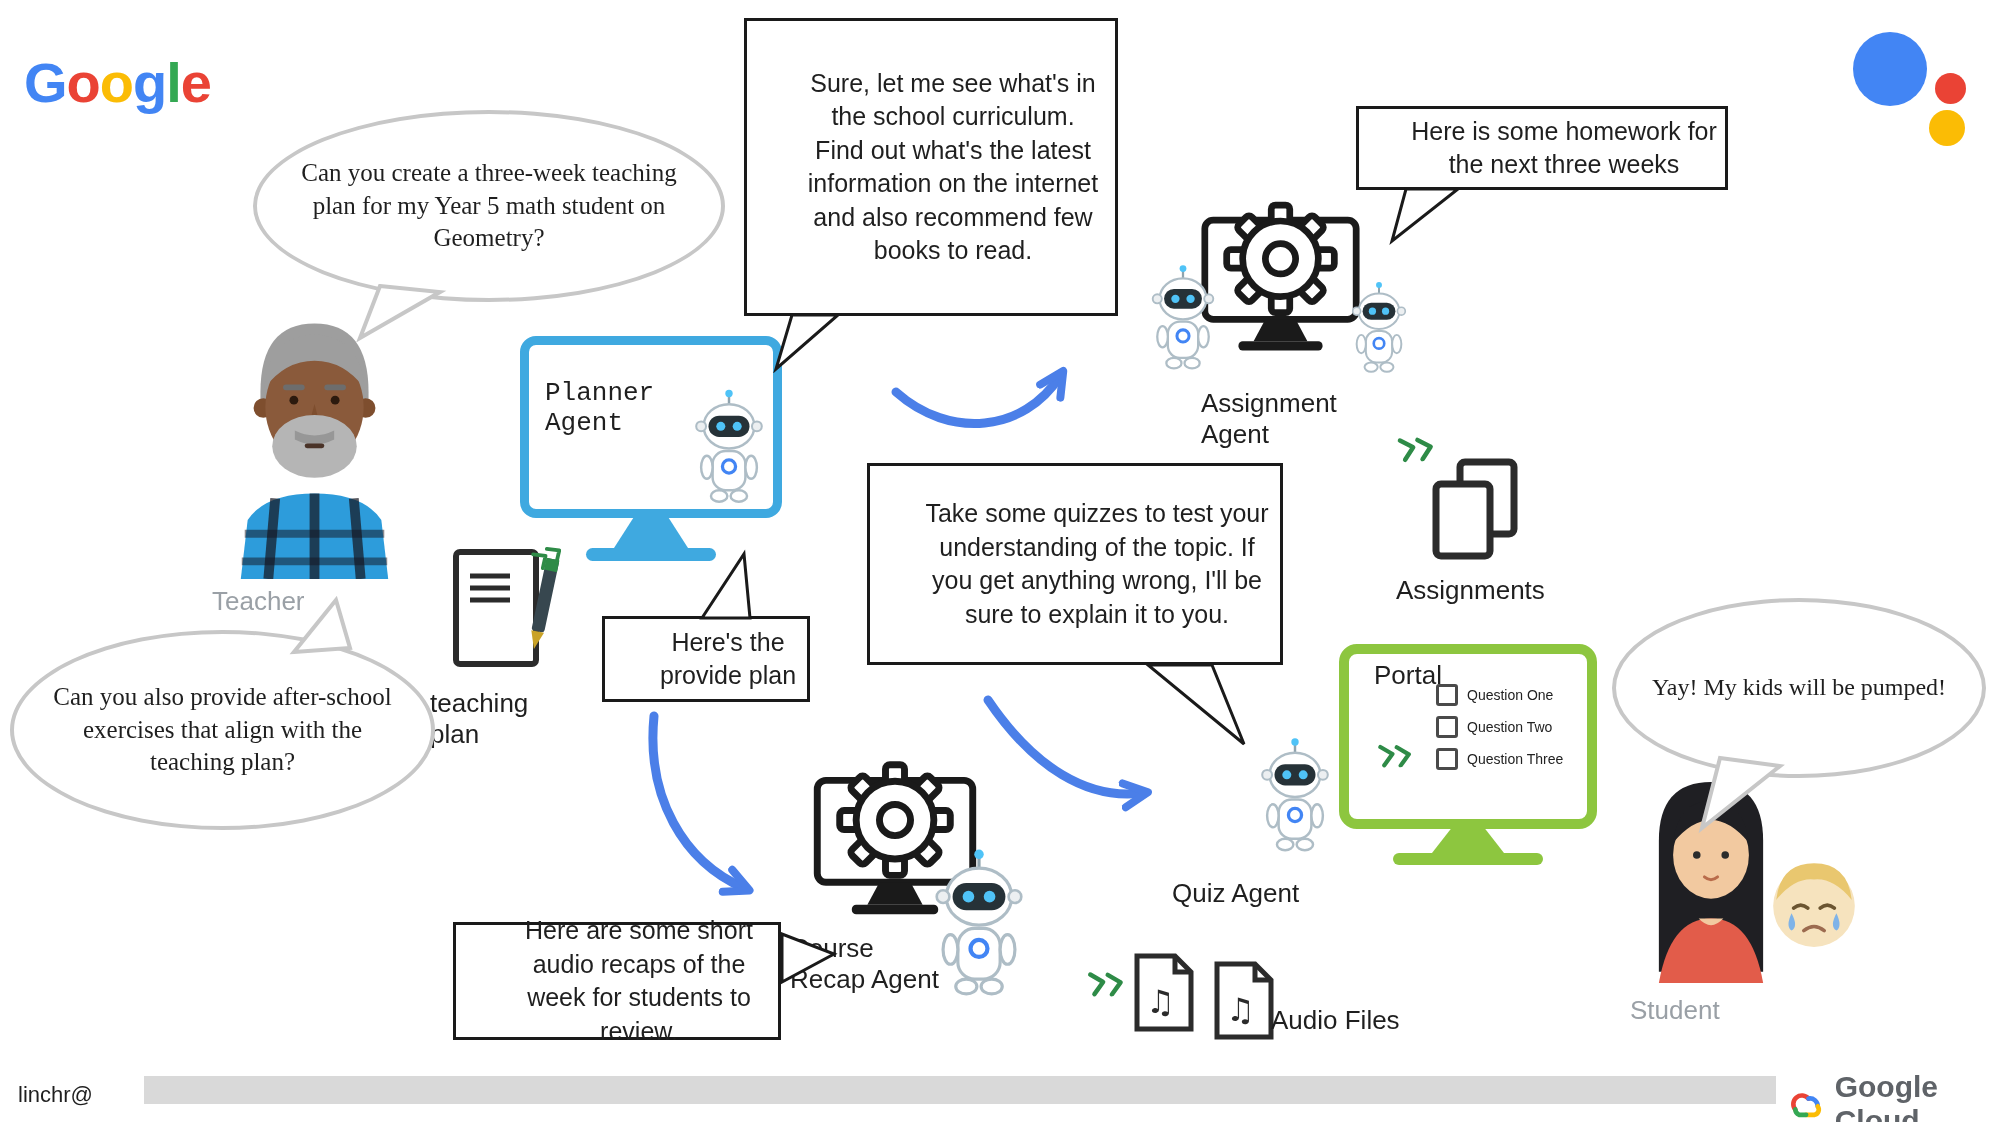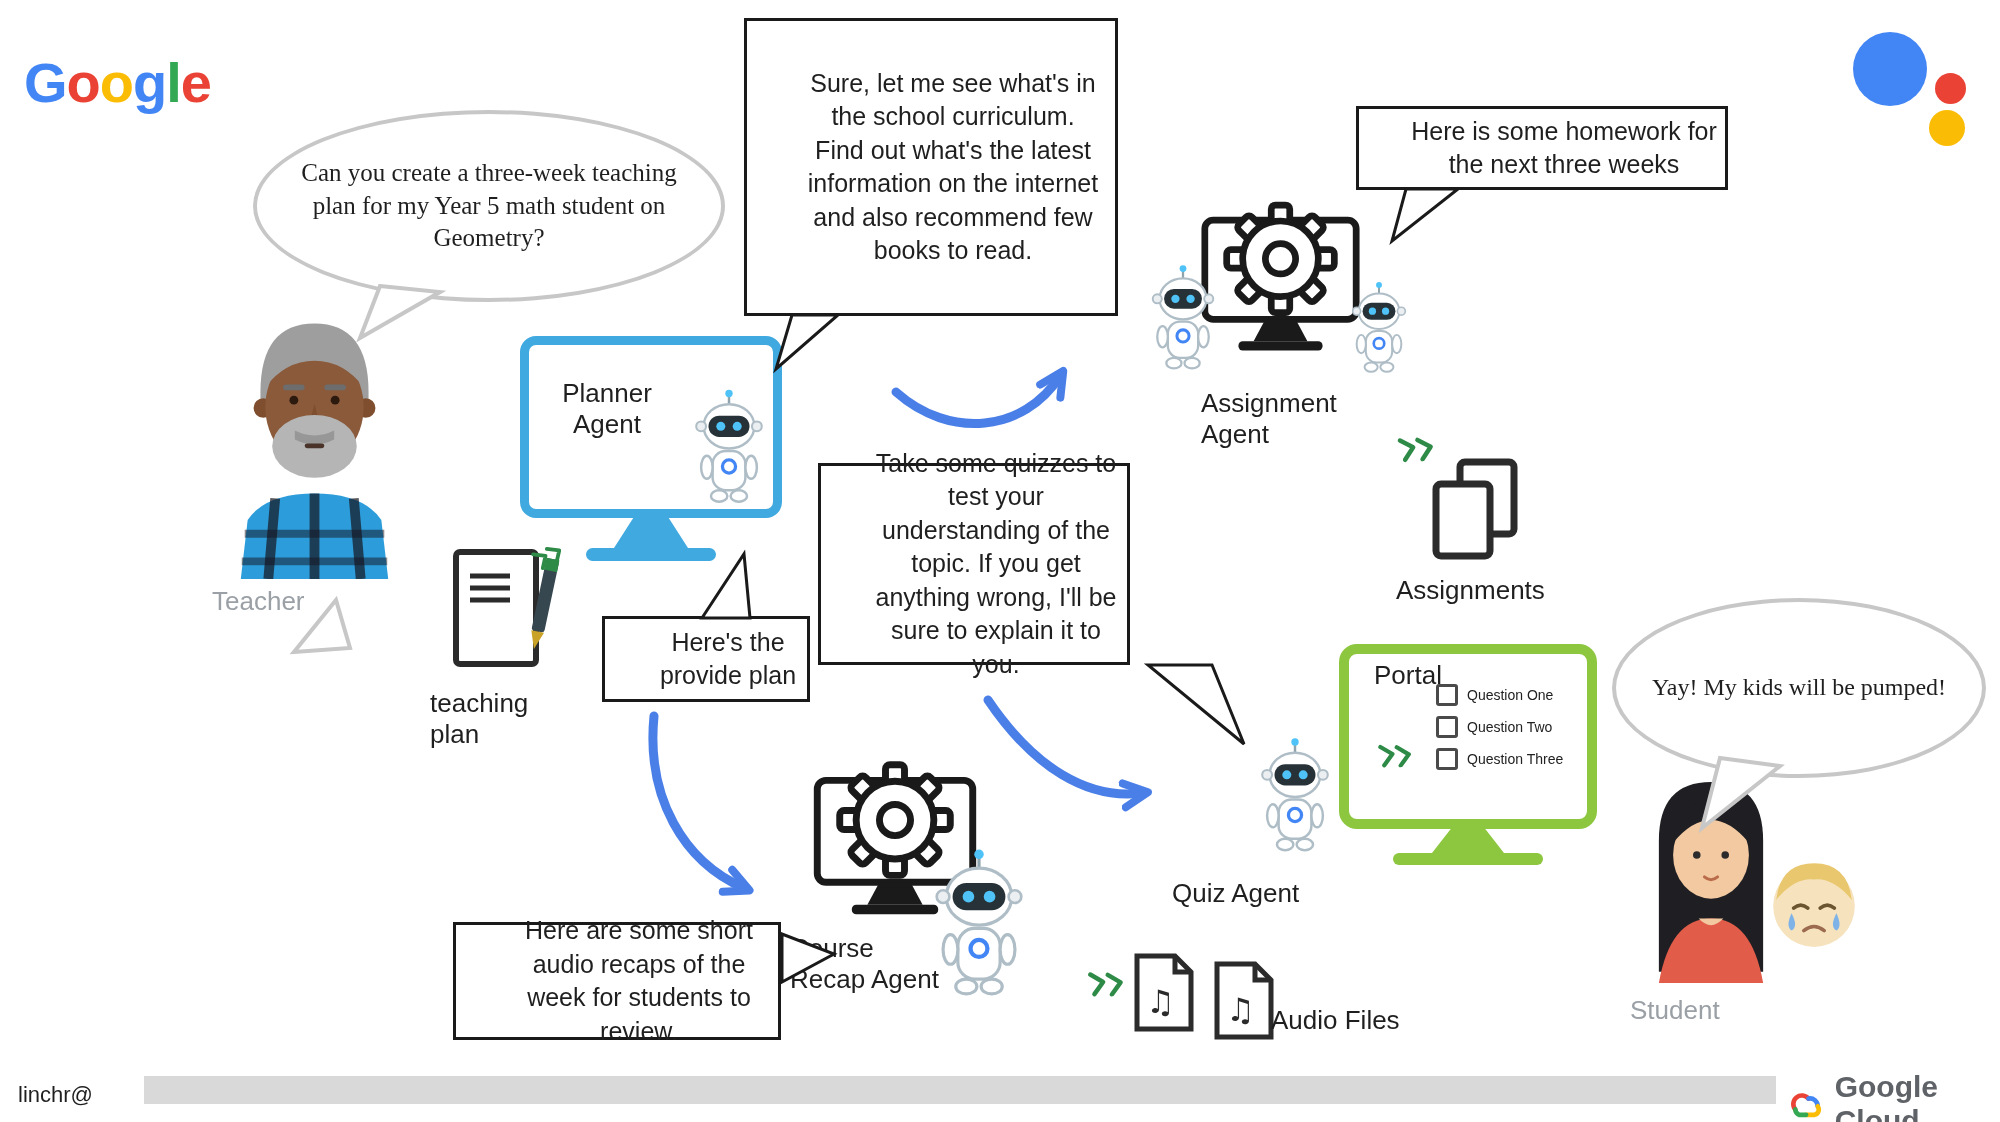--- a/index.html
+++ b/index.html
@@ -33,21 +33,21 @@
 
   
   .circle { position:absolute; border-radius:50%; }
 
   
   #planner-screen { position:absolute; left:520px; top:336px; width:262px; height:182px;
     border:9px solid #3FA9E0; border-radius:16px; background:#fff; z-index:3; }
   #planner-neck { position:absolute; left:614px; top:518px; width:74px; height:30px; background:#3FA9E0;
     clip-path:polygon(26% 0,74% 0,100% 100%,0 100%); z-index:3; }
   #planner-base { position:absolute; left:586px; top:548px; width:130px; height:13px; background:#3FA9E0; border-radius:7px; z-index:3; }
-  #planner-label { position:absolute; left:532px; top:378px; width:150px; font-size:26px; text-align:center; z-index:4; }
+  #planner-label { position:absolute; left:545px; top:378px; width:150px; font-size:26px; z-index:4;font-family:Liberation Mono, monospace; }
 
   
   #portal-screen { position:absolute; left:1339px; top:644px; width:258px; height:185px;
     border:10px solid #8DC63F; border-radius:18px; background:#fff; z-index:3; }
   #portal-neck { position:absolute; left:1432px; top:829px; width:72px; height:24px; background:#8DC63F;
     clip-path:polygon(26% 0,74% 0,100% 100%,0 100%); z-index:3; }
   #portal-base { position:absolute; left:1393px; top:853px; width:150px; height:12px; background:#8DC63F; border-radius:6px; z-index:3; }
   #portal-title { position:absolute; left:1374px; top:660px; font-size:26px; z-index:4; }
   .q-row { position:absolute; display:flex; align-items:center; gap:9px; z-index:4; }
   .q-box { width:22px; height:22px; border:3px solid #4a4a4a; border-radius:3px; background:#fff; }
@@ -166,20 +166,23 @@
       <line x1="80" y1="203" x2="80" y2="290"></line>
       <line x1="120" y1="208" x2="127" y2="290"></line>
     </g>
     <g stroke="#15151f" stroke-width="8" opacity="0.5">
       <line x1="9" y1="244" x2="151" y2="244"></line>
       <line x1="6" y1="272" x2="154" y2="272"></line>
     </g>
   </svg>
   <div class="label gray" style="left:212px;top:586px;width:170px">Teacher</div>
 
+  <div class="bubble-ellipse" style="left:10px;top:630px;width:425px;height:200px">
+    <span class="txt">Can you also provide after-school exercises that align with the teaching plan?</span>
+  </div>
   <svg class="tail" style="left:286px;top:596px" width="72" height="60">
     <polygon points="8,56 64,52 50,4" fill="#fff" stroke="#c7c7c7" stroke-width="4"></polygon>
   </svg>
 
   <div id="planner-screen"></div>
   <div id="planner-neck"></div>
   <div id="planner-base"></div>
   <div id="planner-label">Planner Agent</div>
   <svg class="icon" style="left:688px;top:380px;z-index:4" width="82" height="132">
     <use href="#sym-robot" width="82" height="132"></use>
@@ -212,21 +215,21 @@
   </svg>
 
   <svg class="marks" style="left:1398px;top:430px;transform:rotate(-15deg)" width="40" height="32">
     <use href="#sym-codemarks" width="40" height="32"></use>
   </svg>
   <svg class="icon" style="left:1424px;top:456px" width="100" height="110">
     <use href="#sym-docs" width="100" height="110"></use>
   </svg>
   <div class="label" style="left:1396px;top:575px;width:165px">Assignments</div>
 
-  <div class="bubble-rect" style="left:818px;top:463px;width:312px;height:202px">
+  <div class="bubble-rect" style="left:867px;top:463px;width:416px;height:202px">
     <span class="txt">Take some quizzes to test your understanding of the topic. If you get anything wrong, I'll be sure to explain it to you.</span>
   </div>
   <svg class="tail" style="left:1140px;top:662px" width="112" height="86">
     <polygon points="8,3 72,3 104,82" fill="#fff" stroke="#1a1a1a" stroke-width="3"></polygon>
   </svg>
 
   <svg class="icon" style="left:1254px;top:737px;z-index:4" width="82" height="115">
     <use href="#sym-robot" width="82" height="115"></use>
   </svg>
   <div id="portal-screen"></div>

